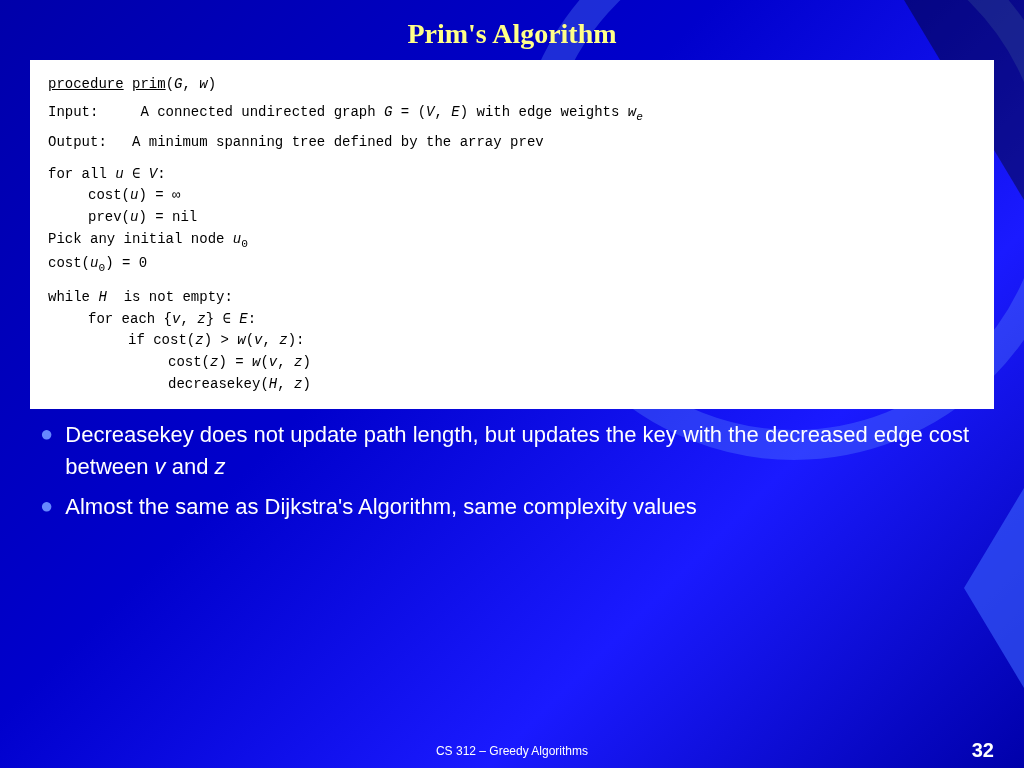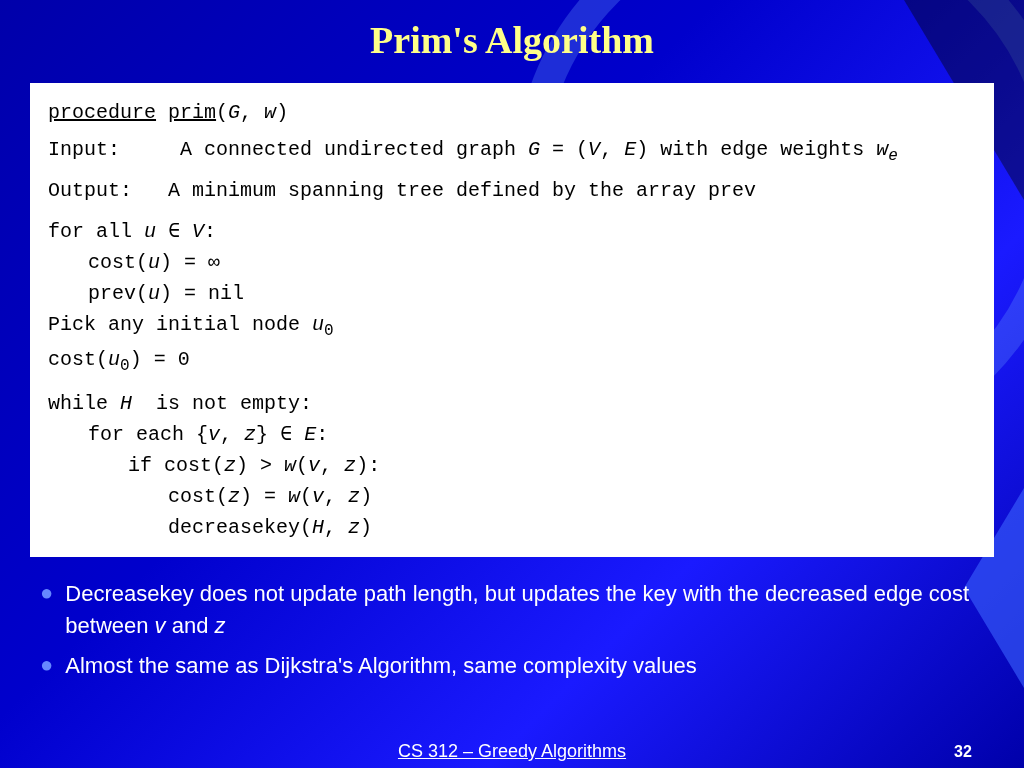--- a/index.html
+++ b/index.html
@@ -52,33 +52,33 @@
       right: 0;
       width: 60px;
       height: 200px;
       background: rgba(60, 100, 255, 0.6);
       clip-path: polygon(100% 0, 100% 100%, 0 50%);
     }
 
     .slide-title {
       text-align: center;
       color: #ffff88;
-      font-size: 38px;
+      font-size: 28px;
       font-family: Georgia, serif;
       padding: 18px 0 10px 0;
       position: relative;
       z-index: 2;
     }
 
     .code-box {
       background: white;
-      margin: 11px 30px;
+      margin: 0 30px;
       padding: 14px 18px;
       font-family: 'Courier New', Courier, monospace;
-      font-size: 20px;
+      font-size: 14px;
       line-height: 1.55;
       color: #000;
       position: relative;
       z-index: 2;
       flex-shrink: 0;
     }
 
     .code-box .monospace {
       font-family: 'Courier New', Courier, monospace;
     }
@@ -123,31 +123,31 @@
       display: flex;
       justify-content: space-between;
       align-items: center;
       padding: 6px 30px;
       position: relative;
       z-index: 2;
     }
 
     .footer-center {
       color: white;
-      font-size: 18px;
+      font-size: 12px;
       text-align: center;
       flex: 1;
-      text-decoration: underline;
     }
 
     .footer-right {
       color: white;
-      font-size: 16px;
+      font-size: 20px;
       font-weight: bold;
       min-width: 40px;
+      text-align: right;
     }
 
     
     .italic { font-style: italic; }
     .sub { vertical-align: sub; font-size: 0.8em; }
     .underline { text-decoration: underline; }
 
     
     .indent1 { margin-left: 40px; }
     .indent2 { margin-left: 80px; }

